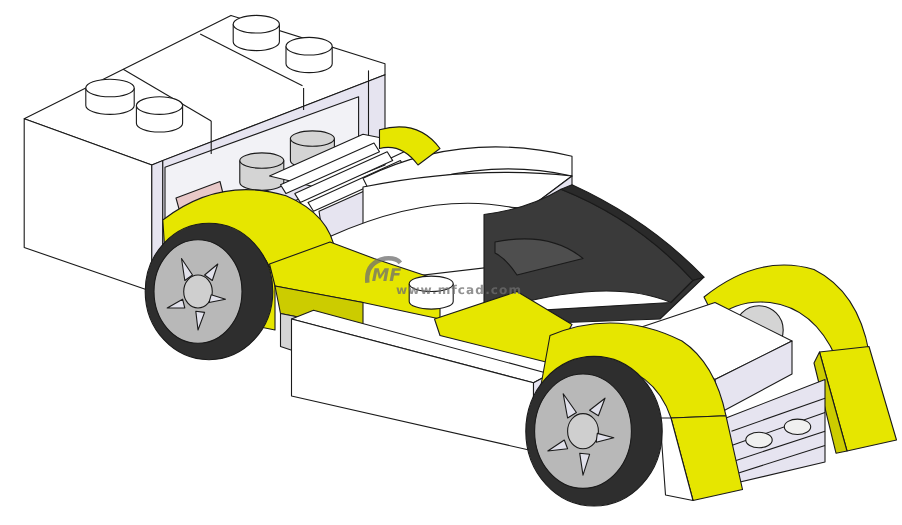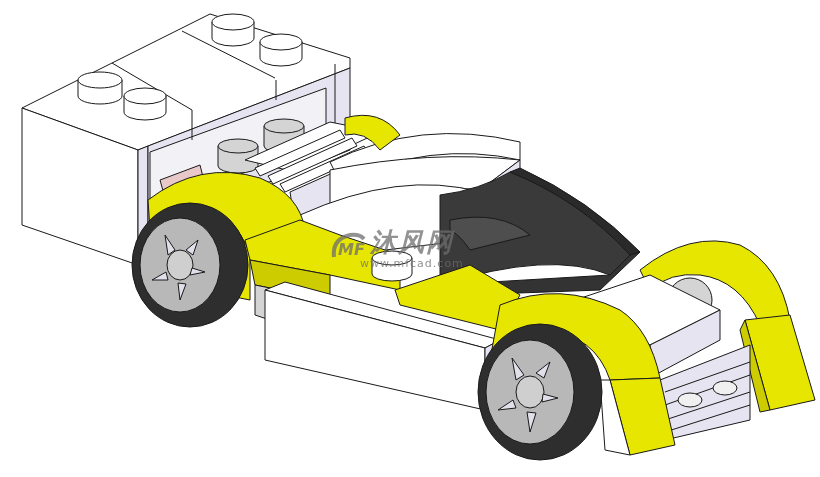--- a/index.html
+++ b/index.html
@@ -1,20 +1,20 @@
 <!DOCTYPE html>
 <html><head>
 <meta charset="utf-8">
 <style>
   html,body{margin:0;padding:0;background:#ffffff;}
   body{width:820px;height:477px;overflow:hidden;position:relative;font-family:"Liberation Sans",sans-serif;}
   #scene{position:absolute;left:0;top:0;width:820px;height:477px;}
   .wm{position:absolute;left:330px;top:212px;width:170px;height:50px;pointer-events:none;margin-top:13px;}
   .wm-cn{position:absolute;left:40px;top:0;font-family:"DejaVu Sans",sans-serif;font-size:26px;font-weight:bold;font-style:italic;color:rgba(110,110,110,0.75);letter-spacing:2px;}
-  .wm-url{position:absolute;left:30px;top:32px;font-family:"DejaVu Sans",sans-serif;font-size:11px;font-weight:normal;color:rgba(110,110,110,0.75);letter-spacing:1px;}
+  .wm-url{position:absolute;left:30px;top:32px;font-family:"DejaVu Sans",sans-serif;font-size:11px;font-weight:bold;color:rgba(110,110,110,0.75);letter-spacing:1px;}
   .wm-logo{position:absolute;left:0;top:6px;width:38px;height:30px;}
 </style>
 </head>
 <body>
 
 <svg id="scene" viewBox="0 0 820 477" xmlns="http://www.w3.org/2000/svg">
   <g stroke="#1a1a1a" stroke-width="1" stroke-linejoin="round">
 
     <g>
 
@@ -165,15 +165,14 @@
       </g>
     </g>
   </g>
 </svg>
 
 <div class="wm">
   <svg class="wm-logo" viewBox="0 0 38 30">
     <path d="M4,26 Q2,8 20,4 Q30,3 34,8" stroke="rgba(110,110,110,0.75)" stroke-width="4" fill="none"></path>
     <text x="8" y="24" font-size="16" font-weight="bold" font-style="italic" fill="rgba(110,110,110,0.75)" font-family="DejaVu Sans, sans-serif">MF</text>
   </svg>
-  <span class="wm-cn">沐风网</span>
   <span class="wm-url">www.mfcad.com</span>
 </div>
 
 </body></html>

